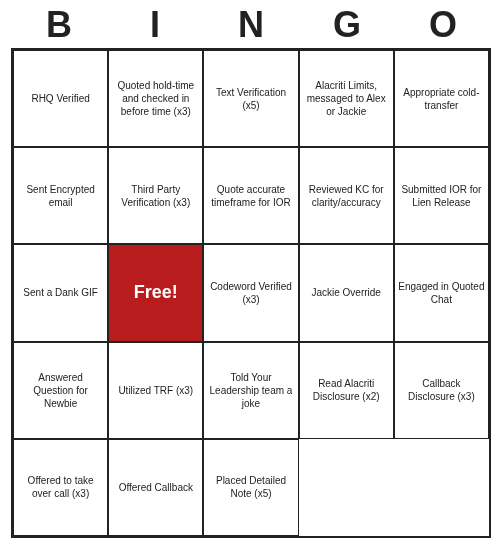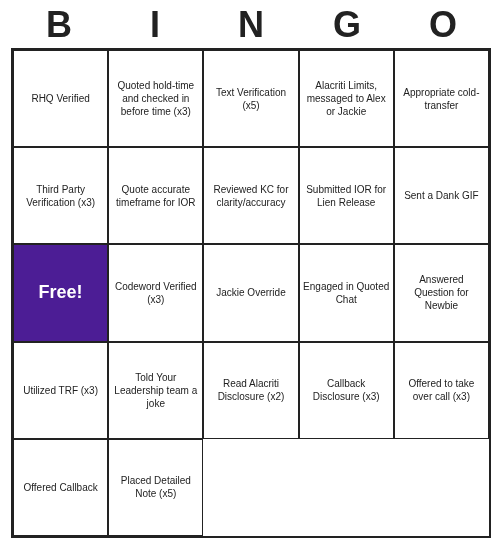--- a/index.html
+++ b/index.html
@@ -43,21 +43,21 @@
       justify-content: center;
       text-align: center;
       font-size: 10px;
       padding: 3px;
       background: #fff;
       color: #222;
       line-height: 1.3;
       word-break: break-word;
     }
     .cell.free {
-      background: #4c1d95;
+      background: #b91c1c;
       color: #fff;
       font-size: 18px;
       font-weight: bold;
     }
   </style>
 </head>
 <body>
 
 <div id="bingo-title">
 <span class="bingo-letter">B</span>
@@ -66,20 +66,21 @@
     <span class="bingo-letter">G</span>
     <span class="bingo-letter">O</span>
   </div>
 
 <div id="bingo-grid">
 <div class="cell">RHQ Verified</div>
     <div class="cell">Quoted hold-time and checked in before time (x3)</div>
     <div class="cell">Text Verification (x5)</div>
     <div class="cell">Alacriti Limits, messaged to Alex or Jackie</div>
     <div class="cell">Appropriate cold-transfer</div>
+    <div class="cell">Sent Encrypted email</div>
     <div class="cell">Third Party Verification (x3)</div>
     <div class="cell">Quote accurate timeframe for IOR</div>
     <div class="cell">Reviewed KC for clarity/accuracy</div>
     <div class="cell">Submitted IOR for Lien Release</div>
     <div class="cell">Sent a Dank GIF</div>
     <div class="cell free">Free!</div>
     <div class="cell">Codeword Verified (x3)</div>
     <div class="cell">Jackie Override</div>
     <div class="cell">Engaged in Quoted Chat</div>
     <div class="cell">Answered Question for Newbie</div>

